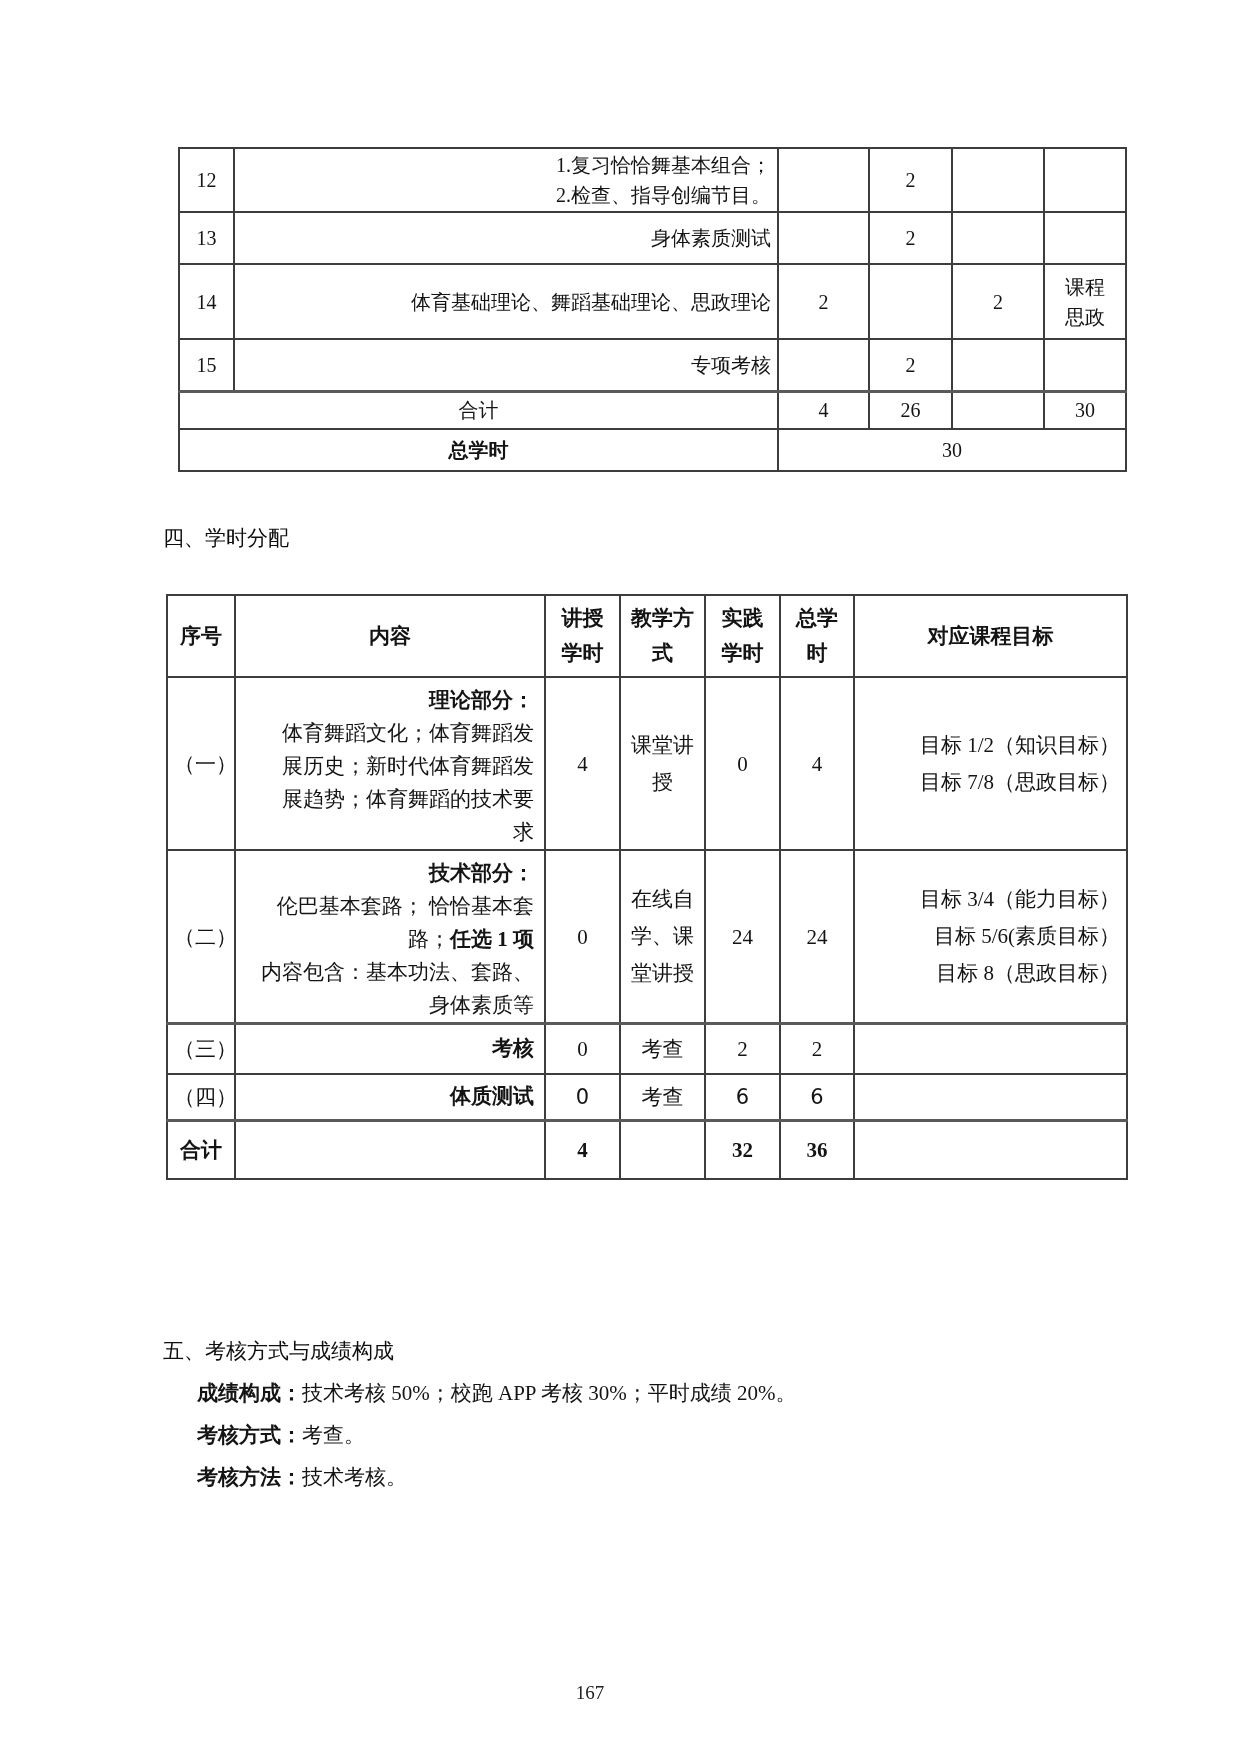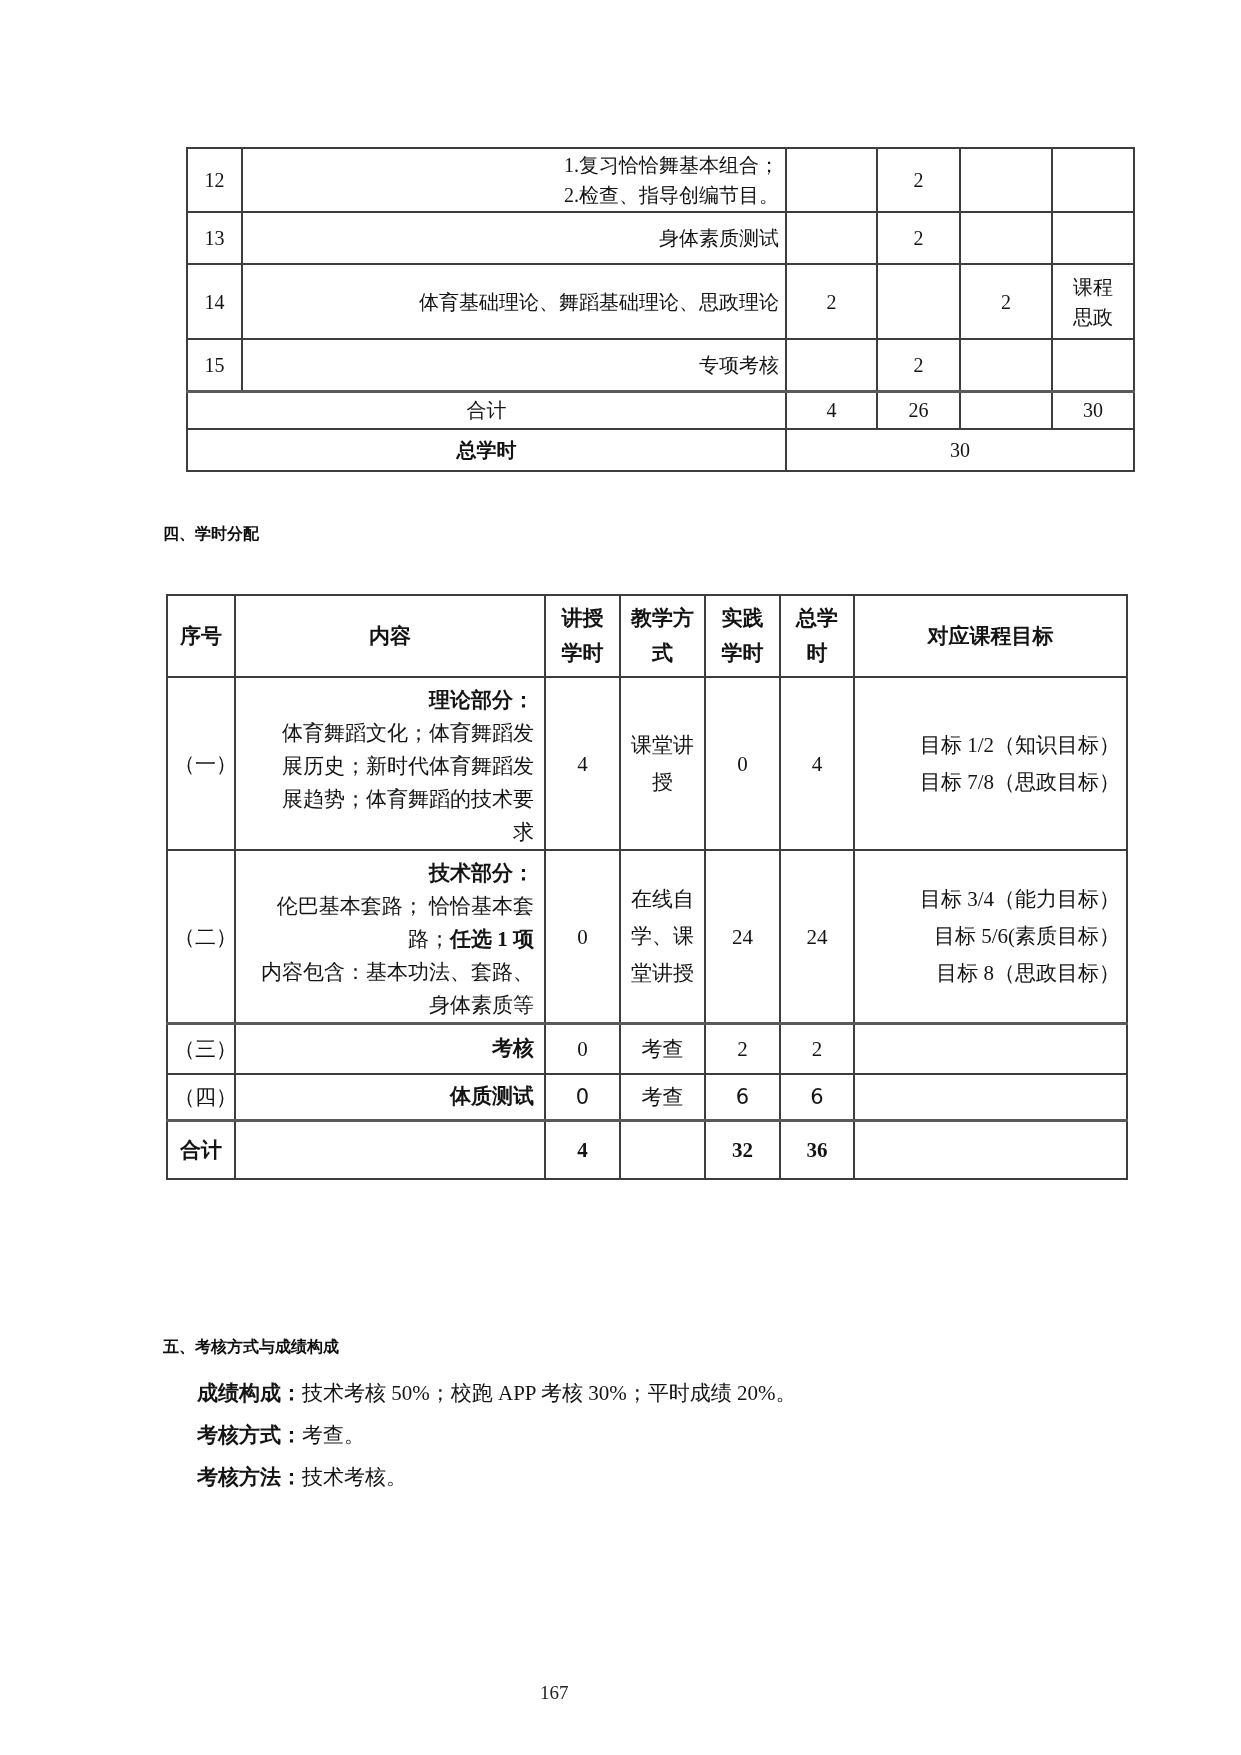--- a/index.html
+++ b/index.html
@@ -21,46 +21,46 @@
     font-size:20px;
     color:#141414;
     padding:0 6px;
     vertical-align:middle;
     line-height:30px;
   }
   .c{text-align:center;}
   .l{text-align:right;}
   .b{font-weight:bold;}
   
-  #t1{left:186px;top:147px;width:947px;}
+  #t1{left:178px;top:147px;width:947px;}
   #t1 td.content{padding-left:8px;}
   
   #t2{left:166px;top:594px;width:960px;padding-left:12px;}
   #t2 td{font-size:21px;}
   #t2 .hdr{font-weight:bold;line-height:35px;}
   #t2 td.content{vertical-align:top;padding-top:6px;line-height:33px;padding-left:8px;padding-right:10px;}
   #t2 .goal{line-height:37px;}
   #t2 .meth{line-height:37px;}
   .thick-top{border-top:3px solid #5a5a5a !important;margin-left:29px;}
   
   #t3{left:170px;top:1512px;width:955px;}
   #t3 td{font-weight:bold;line-height:35px;font-size:21px;}
   .heading{
     position:absolute;left:163px;
-    font-size:16px;font-weight:bold;color:#0e0e0e;
+    font-size:21px;font-weight:normal;color:#0e0e0e;
     white-space:nowrap;
   }
   .bodyline{
     position:absolute;left:197px;
     font-size:21px;color:#141414;white-space:nowrap;
   }
   .bodyline .lbl{font-weight:bold;}
   .pagenum{
     position:absolute;left:540px;top:1682px;width:100px;
-    text-align:left;font-size:19px;color:#222;
+    text-align:center;font-size:19px;color:#222;
   }
   .altnum{font-family:"DejaVu Sans","Liberation Sans",sans-serif;font-size:18px;color:#333;}
 </style>
 </head>
 <body>
 
 <div class="page">
 
   <table class="t" id="t1">
     <colgroup>

